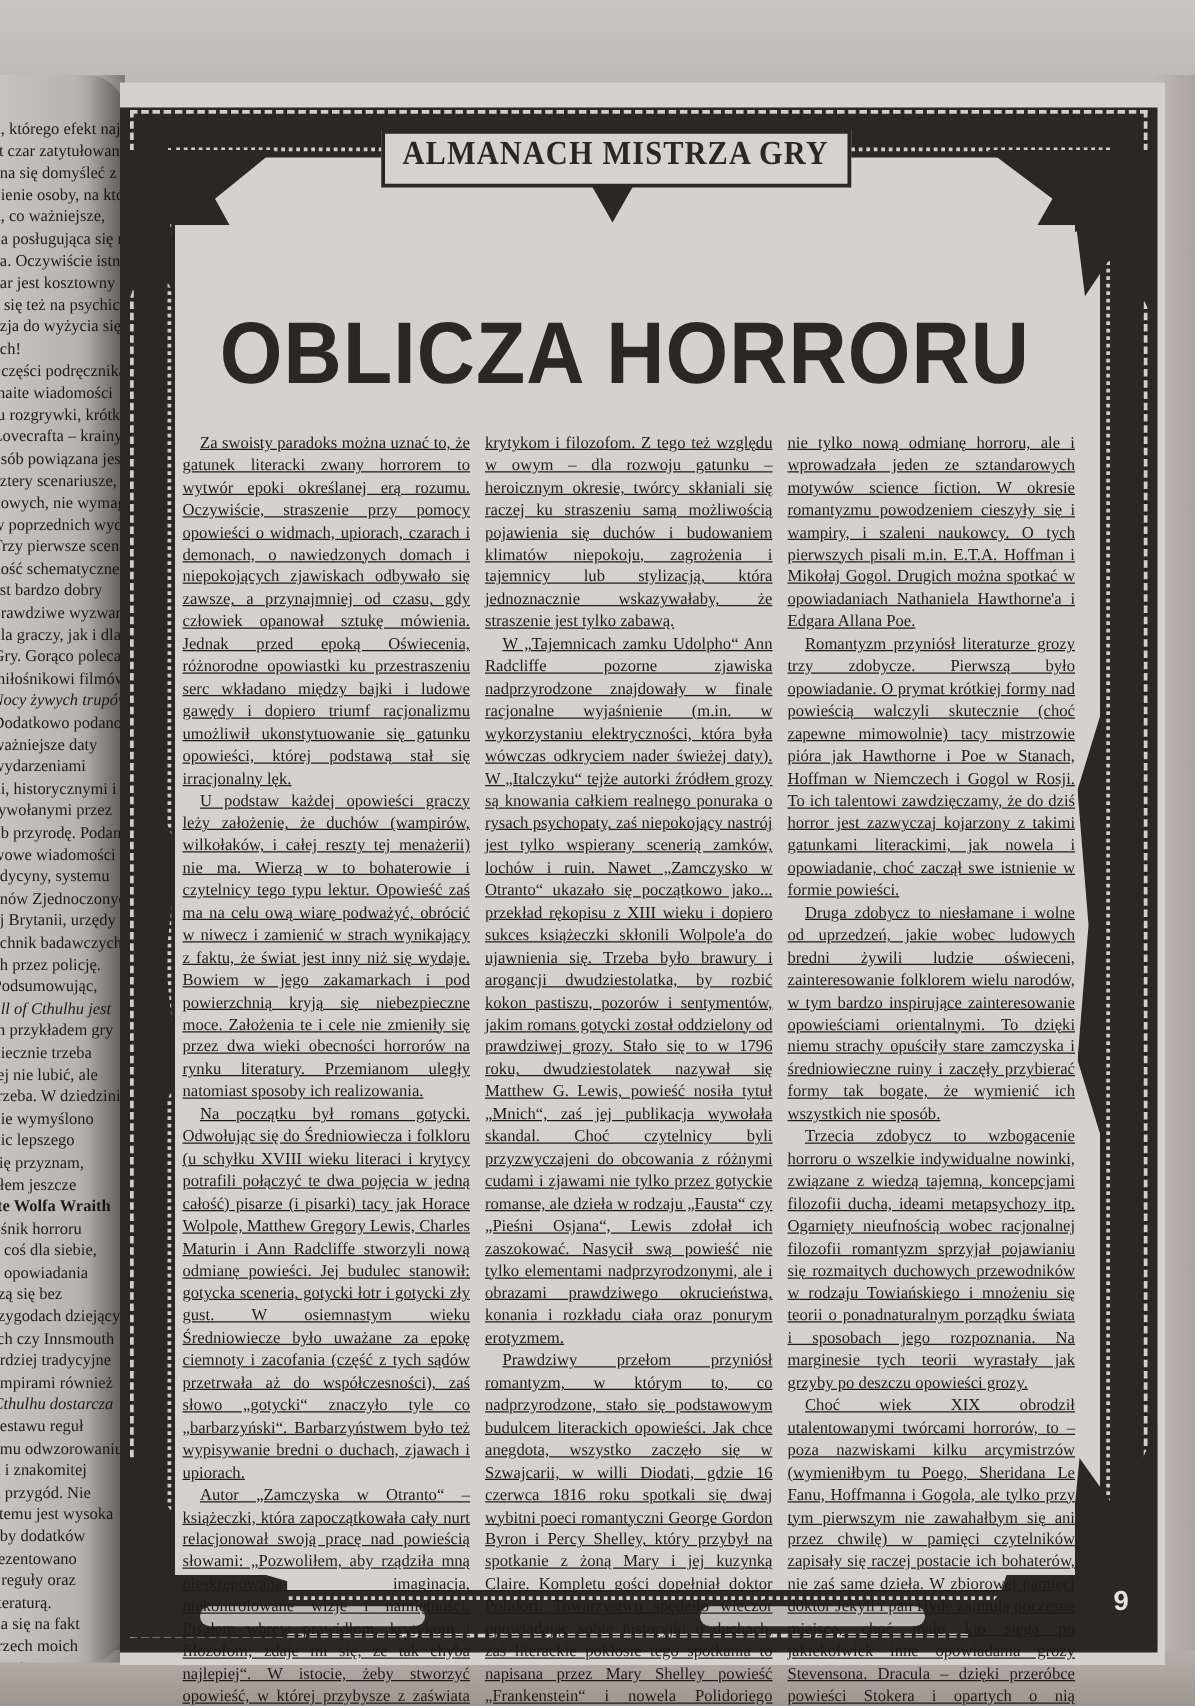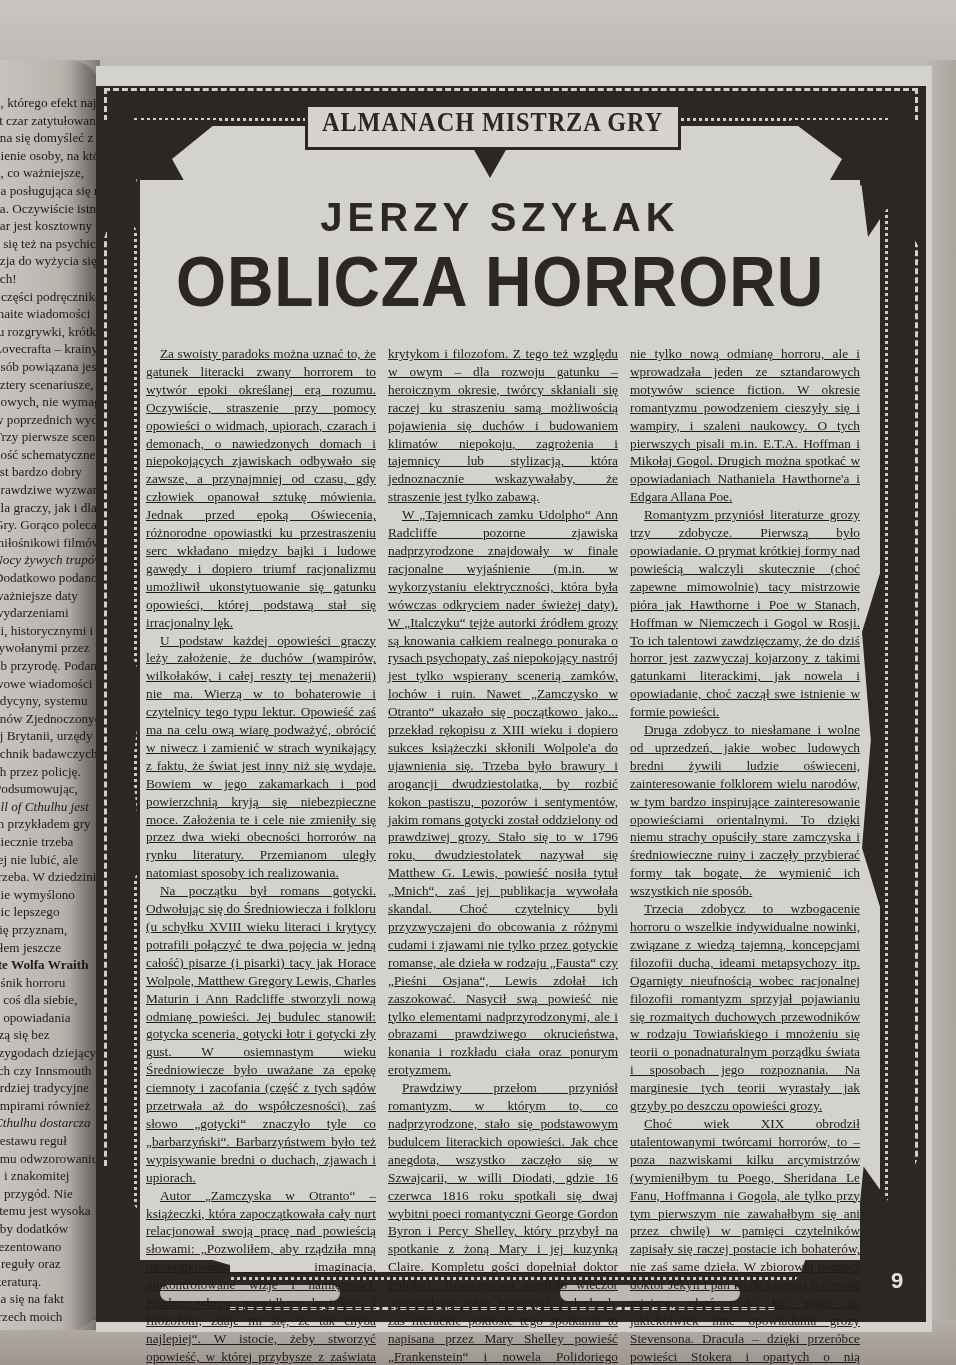--- a/index.html
+++ b/index.html
@@ -213,21 +213,20 @@
 <div class="orn orn-mid-r"></div>
 <div class="ribbon" style="left:160px;top:1285px;width:180px;"></div>
 <div class="ribbon" style="left:560px;top:1285px;width:180px;"></div>
 
 <div class="masthead">
   <span>ALMANACH MISTRZA GRY</span>
 </div>
 <div class="masthead-drop"></div>
 
 <div class="content">
-  <div class="author">JERZY SZYŁAK</div>
   <div class="title">OBLICZA HORRORU</div>
 
   <div class="columns">
     <div class="col c1">
       <p>Za swoisty paradoks można uznać to, że gatunek literacki zwany horrorem to wytwór epoki określanej erą rozumu. Oczywiście, straszenie przy pomocy opowieści o widmach, upiorach, czarach i demonach, o nawiedzonych domach i niepokojących zjawiskach odbywało się zawsze, a przynajmniej od czasu, gdy człowiek opanował sztukę mówienia. Jednak przed epoką Oświecenia, różnorodne opowiastki ku przestraszeniu serc wkładano między bajki i ludowe gawędy i dopiero triumf racjonalizmu umożliwił ukonstytuowanie się gatunku opowieści, której podstawą stał się irracjonalny lęk.</p>
       <p>U podstaw każdej opowieści graczy leży założenie, że duchów (wampirów, wilkołaków, i całej reszty tej menażerii) nie ma. Wierzą w to bohaterowie i czytelnicy tego typu lektur. Opowieść zaś ma na celu ową wiarę podważyć, obrócić w niwecz i zamienić w strach wynikający z faktu, że świat jest inny niż się wydaje. Bowiem w jego zakamarkach i pod powierzchnią kryją się niebezpieczne moce. Założenia te i cele nie zmieniły się przez dwa wieki obecności horrorów na rynku literatury. Przemianom uległy natomiast sposoby ich realizowania.</p>
       <p>Na początku był romans gotycki. Odwołując się do Średniowiecza i folkloru (u schyłku XVIII wieku literaci i krytycy potrafili połączyć te dwa pojęcia w jedną całość) pisarze (i pisarki) tacy jak Horace Wolpole, Matthew Gregory Lewis, Charles Maturin i Ann Radcliffe stworzyli nową odmianę powieści. Jej budulec stanowił: gotycka sceneria, gotycki łotr i gotycki zły gust. W osiemnastym wieku Średniowiecze było uważane za epokę ciemnoty i zacofania (część z tych sądów przetrwała aż do współczesności), zaś słowo „gotycki“ znaczyło tyle co „barbarzyński“. Barbarzyństwem było też wypisywanie bredni o duchach, zjawach i upiorach.</p>
       <p>Autor „Zamczyska w Otranto“ – książeczki, która zapoczątkowała cały nurt relacjonował swoją pracę nad powieścią słowami: „Pozwoliłem, aby rządziła mną nieskrępowana imaginacja, niekontrolowane wizje i namiętności. Pisałem wbrew prawidłom, krytykom i filozofom; zdaje mi się, że tak chyba najlepiej“. W istocie, żeby stworzyć opowieść, w której przybysze z zaświata wywierają nacisk na żywych lub wręcz dokonują z nimi krwawej rozprawy, trzeba było odwagi, by przeciwstawić się prawidłom,</p>
     </div>
     <div class="col c2">

